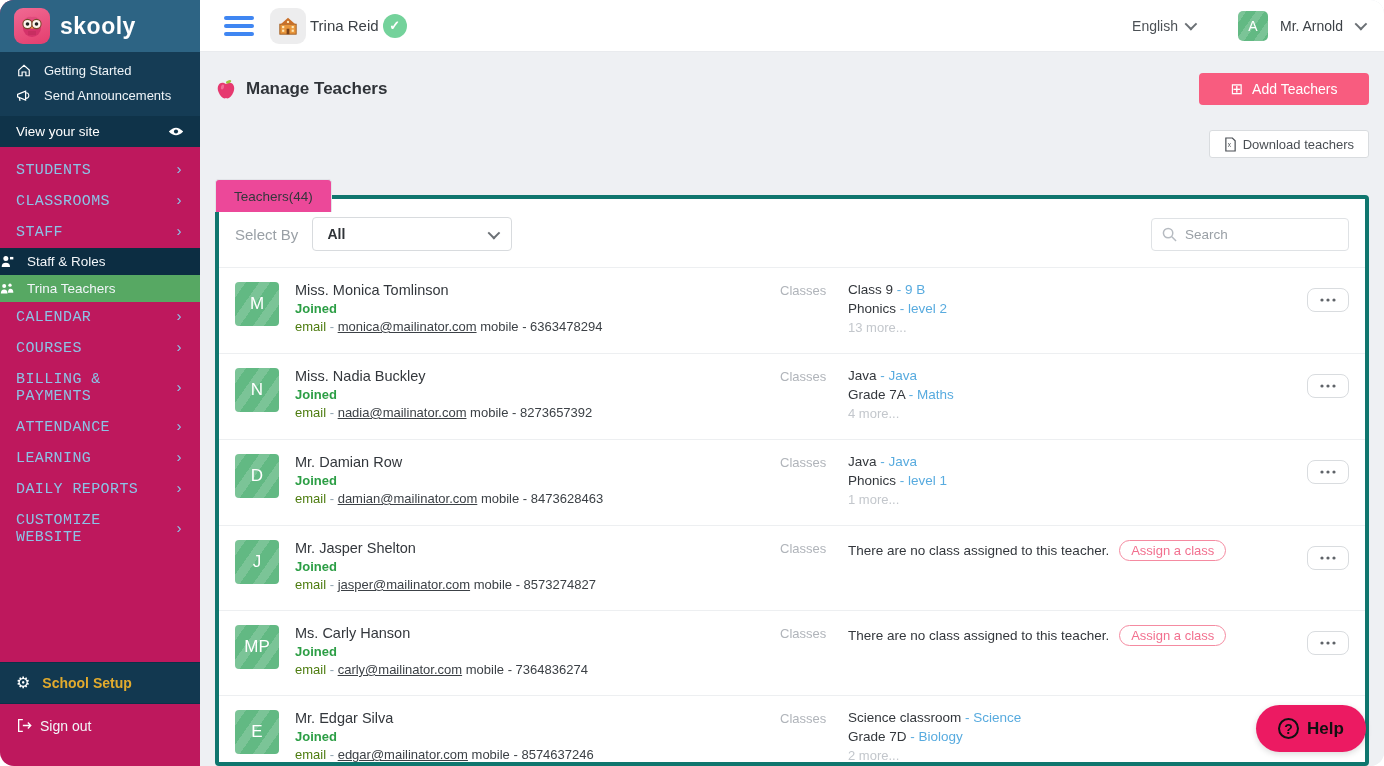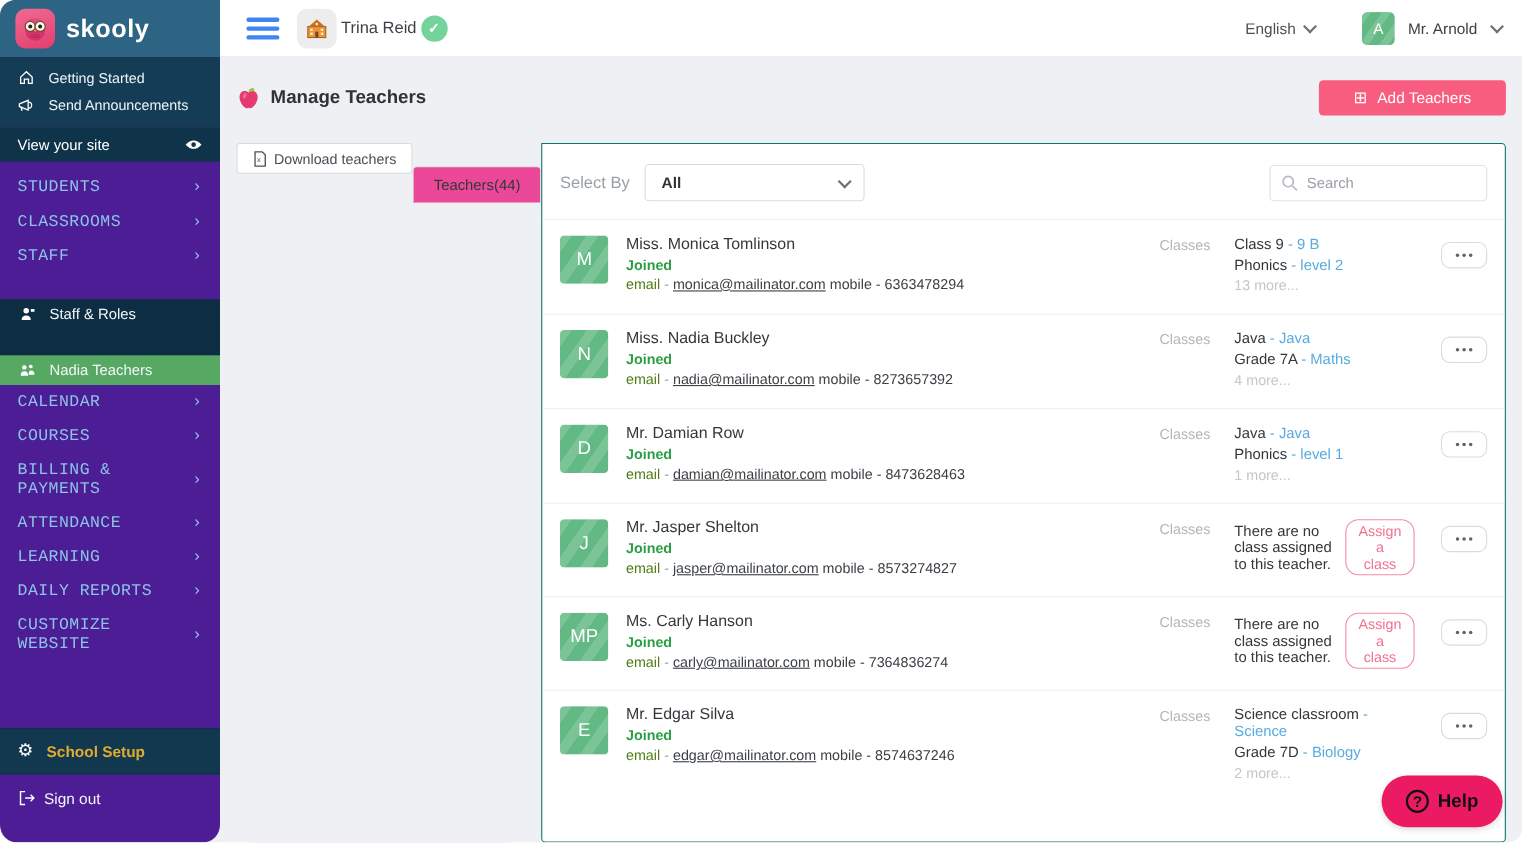--- a/index.html
+++ b/index.html
@@ -1,32 +1,32 @@
 <!DOCTYPE html>
 <html><head>
 <meta charset="utf-8">
 <style>
   * { margin:0; padding:0; box-sizing:border-box; }
   html,body { width:1384px; height:766px; font-family:"Liberation Sans", sans-serif; background:#fff; }
   .app { width:1384px; height:766px; display:flex; border-radius:14px; overflow:hidden; background:#eef0f3; }
 
   
-  .sidebar { width:200px; flex:0 0 200px; background:#4c1d95; color:#fff; display:flex; flex-direction:column;border-radius:16px; }
+  .sidebar { width:200px; flex:0 0 200px; background:#be185d; color:#fff; display:flex; flex-direction:column; }
   .logo-band { height:52px; background:#2d6484; display:flex; align-items:center; padding:0 14px; gap:10px; }
   .logo-sq { width:36px; height:36px; border-radius:9px; background:linear-gradient(160deg,#f06a93,#e43d6e); display:flex; align-items:center; justify-content:center; flex:0 0 36px; }
   .brand { font-size:23px; font-weight:700; color:#fff; letter-spacing:.5px; }
   .band-a { background:#153c55; padding:6px 0 8px; }
   .mini-item { display:flex; align-items:center; gap:12px; padding:5px 16px; font-size:13px; color:#eef4f8; cursor:pointer; }
   .mini-item svg { flex:0 0 16px; }
   .viewsite { background:#0f3349; display:flex; align-items:center; justify-content:space-between; padding:8px 16px; font-size:13.5px; color:#fff; }
   .nav { flex:1; overflow:hidden; }
   .nav-item { display:flex; align-items:center; justify-content:space-between; padding:7px 16px; font-size:15px; color:#8cc3e6; letter-spacing:.4px; cursor:pointer;font-family:Liberation Mono, monospace; }
   .nav-item .chev { font-size:15px; color:#8cc3e6; }
   .subnav { background:#0c2d42; }
-  .sub-item { display:flex; align-items:center; gap:12px; padding:6px 16px 6px 18px; font-size:13.5px; color:#f2f6f9; cursor:pointer;margin-top:24px; }
+  .sub-item { display:flex; align-items:center; gap:12px; padding:6px 16px 6px 0; font-size:13.5px; color:#f2f6f9; cursor:pointer; }
   .sub-item.active { background:#57a863; }
   .foot-band { background:#123850; border-top:1px solid #0d3049; border-bottom:1px solid #0d3049; padding:12px 16px; display:flex; align-items:center; gap:12px; margin-top:6px; }
   .foot-band .gear { color:#fff; font-size:16px; line-height:1; }
   .foot-band .lbl { color:#e2ab2d; font-size:14px; font-weight:700; }
   .signout { padding:14px 17px; display:flex; align-items:flex-start; gap:8px; font-size:14px; color:#f2f6f9; cursor:pointer; }
 
   
   .main { flex:1; display:flex; flex-direction:column; min-width:0; background:#eef0f3; }
   .topbar { height:52px; background:#fff; display:flex; align-items:center; padding:0 20px 0 24px; gap:4px; border-bottom:1px solid #e9ebee; }
   .burger { width:30px; display:flex; flex-direction:column; gap:4px; cursor:pointer; }
@@ -42,28 +42,28 @@
   .user-name { font-size:14px; color:#3c4146; }
   .caret { width:9px; height:9px; border-right:2px solid #6b7075; border-bottom:2px solid #6b7075; transform:rotate(45deg) translateY(-2px); display:inline-block; }
 
   .pagehead { height:62px; display:flex; align-items:center; padding:12px 15px 0 16px; }
   .pagetitle { display:flex; align-items:center; gap:10px; font-size:17px; font-weight:700; color:#2f3338; }
   .pagehead .spacer { flex:1; }
   .btn-add { width:170px; height:32px; background:#f85c7f; border:none; border-radius:4px; color:#fff; font-size:14px; font-family:inherit;
              display:flex; align-items:center; justify-content:center; gap:9px; cursor:pointer; }
   .btn-add .plus { font-size:15px; }
 
-  .content { flex:1; padding:16px 15px 0 15px; display:flex; flex-direction:row; position:relative; min-height:0; }
+  .content { flex:1; padding:16px 15px 0 15px; display:flex; flex-direction:column; position:relative; min-height:0; }
   .toolbar-row { display:flex; justify-content:flex-end; margin-bottom:0; }
   .btn-download { height:28px; padding:0 14px; background:#fff; border:1px solid #d9dcdf; border-radius:3px; font-size:13px; color:#4a4f54;
                   font-family:inherit; display:flex; align-items:center; gap:6px; cursor:pointer; }
   .tab-row { margin-top:4px; }
   .tab { display:inline-flex; align-items:center; height:33px; padding:0 18px; background:#ec4899; border:1px solid #e2e4e8; border-bottom:none;
          border-radius:4px 4px 0 0; font-size:13.5px; color:#33373c; position:relative; top:17px; cursor:pointer; }
-  .card { background:#fff; border:1px solid #0f766e; border-radius:0 4px 4px 4px; flex:1; display:flex; flex-direction:column; min-height:0; }
+  .card { background:#fff; border:4px solid #0f766e; border-radius:0 4px 4px 4px; flex:1; display:flex; flex-direction:column; min-height:0; }
   .filterbar { display:flex; align-items:center; padding:18px 16px 16px; }
   .selectby-label { font-size:15px; color:#9aa0a6; margin-right:14px; }
   .select-box { width:200px; height:34px; border:1px solid #d8dbde; border-radius:4px; background:#fff; display:flex; align-items:center;
                 justify-content:space-between; padding:0 14px; cursor:pointer; }
   .select-box .val { font-size:14px; font-weight:700; color:#2f3337; }
   .filterbar .spacer { flex:1; }
   .searchbox { width:198px; height:33px; border:1px solid #dfe2e5; border-radius:4px; background:#fff; display:flex; align-items:center; padding:0 10px; gap:8px; }
   .searchbox input { border:none; outline:none; flex:1; font-size:13.5px; font-family:inherit; color:#3c4146; min-width:0; }
   .searchbox input::placeholder { color:#9aa0a6; }
 
@@ -179,21 +179,21 @@
         </div>
         <div class="sub-item active">
           <span class="ic">
             <svg width="15" height="13" viewBox="0 0 18 15">
                 <circle cx="5" cy="4.5" r="2.4" fill="#fff"></circle>
                 <circle cx="12" cy="3.5" r="2" fill="#fff"></circle>
                 <path d="M1 13.5 Q1 8.8 5 8.8 Q9 8.8 9 13.5Z" fill="#fff"></path>
                 <path d="M9.5 12.5 Q9.8 7.5 12.5 7.8 Q16 8 16 12.5Z" fill="#fff"></path>
               </svg>
           </span>
-          <span>Nadia Teachers</span>
+          <span>Trina Teachers</span>
         </div>
       </div>
       <div class="nav-item">
         <span>CALENDAR</span>
           <span class="chev">›</span>
       </div>
       <div class="nav-item">
         <span>COURSES</span>
           <span class="chev">›</span>
       </div>

